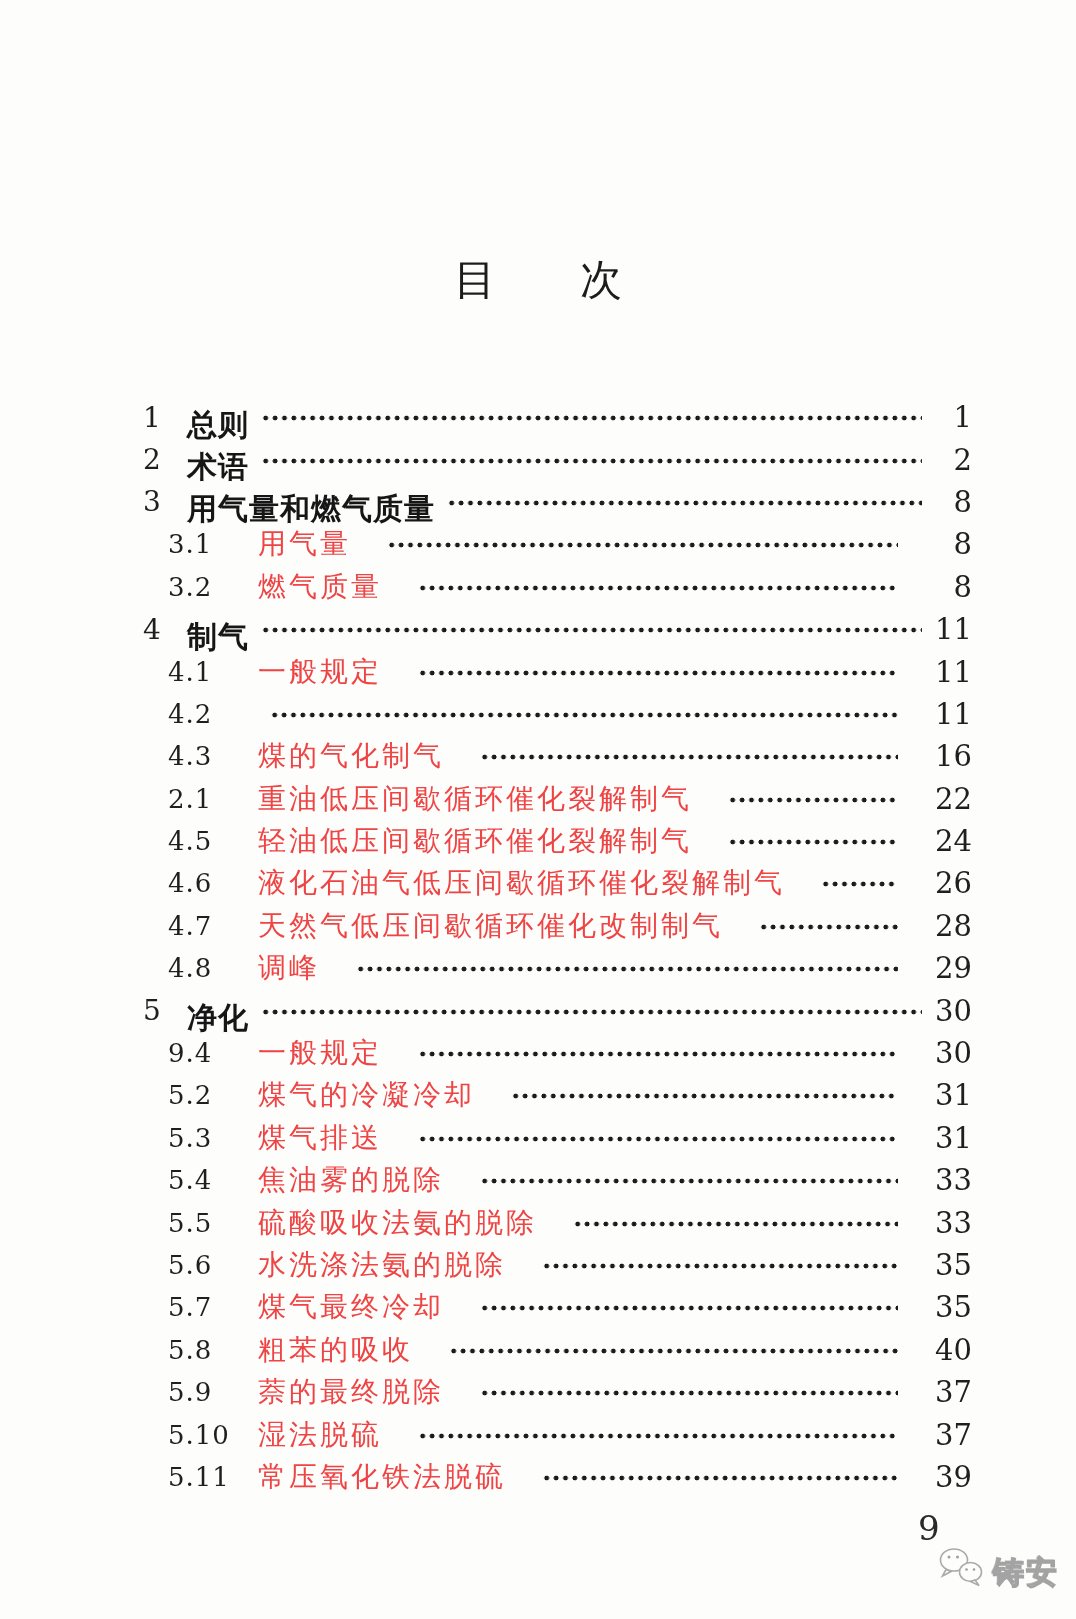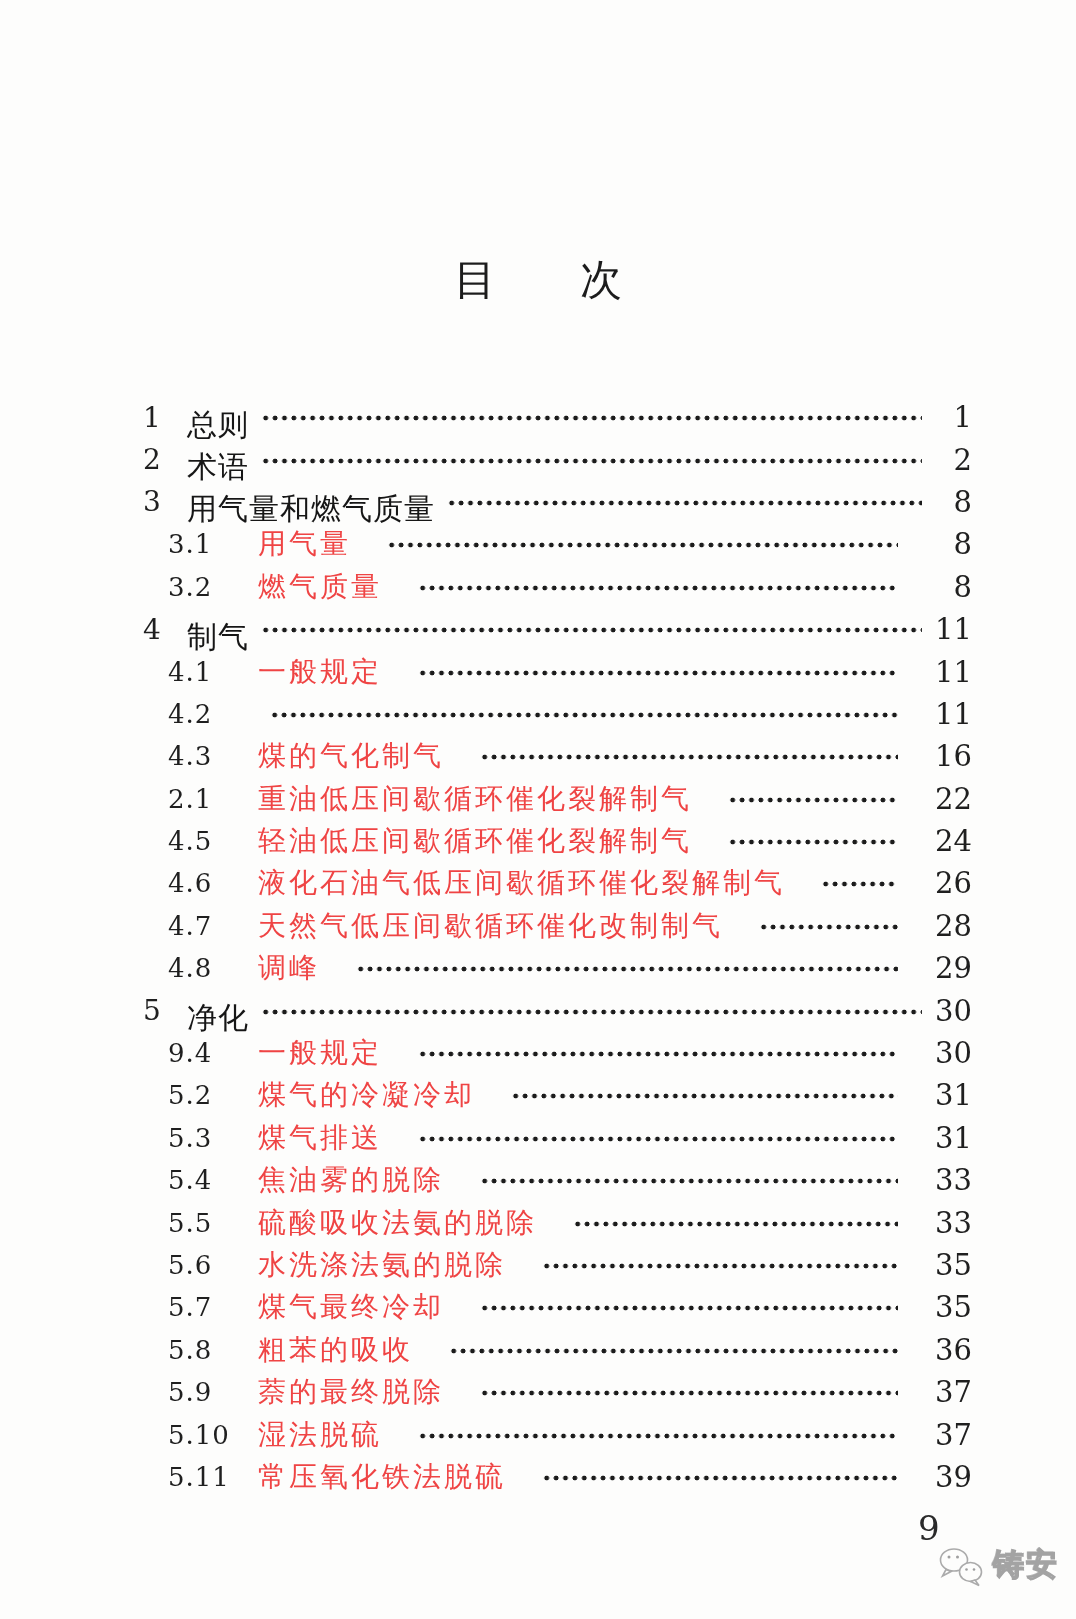--- a/index.html
+++ b/index.html
@@ -49,21 +49,21 @@
   .lvl1 .num { width: 44px; font-size: 28px; }
   .lvl2 .num { width: 66px; font-size: 26px; }
   .ttl {
     flex: none;
     font-size: 28px;
     letter-spacing: 3px;
     color: #ef4444;
   }
   .lvl1 .ttl {
     font-size: 30px;
-    font-weight: 400;
+    font-weight: 700;
     letter-spacing: 1px;
     color: #161616;
     margin-top: 16px;
   }
   .leader {
     flex: 1;
     height: 8px;
     margin: 2px 10px 0 12px;
     background-image: radial-gradient(circle, #1b1b1b 2.1px, rgba(0,0,0,0) 2.7px);
     background-size: 9.4px 8px;
@@ -81,21 +81,21 @@
   .folio {
     position: absolute;
     top: 1508px; left: 918px;
     font-size: 34px;
     color: #2a2a2a;
   }
   
   .watermark {
     position: absolute;
     top: 1544px; left: 934px;
-    display: flex; align-items: flex-start;
+    display: flex; align-items: flex-end;
     gap: 5px;
   }
   .wm-label {
     font-size: 31px;
     font-weight: 700;
     letter-spacing: 2px;
     color: #efefef;
     -webkit-text-stroke: 1.3px #a3a3a3;
     text-shadow: 1px 1px 0 #ffffff, -1px -1px 0 #bdbdbd;
   }
@@ -239,21 +239,21 @@
       <div class="row lvl2">
         <span class="num">5.7</span>
         <span class="ttl">煤气最终冷却</span>
         <span class="leader"></span>
         <span class="pg">35</span>
       </div>
       <div class="row lvl2">
         <span class="num">5.8</span>
         <span class="ttl">粗苯的吸收</span>
         <span class="leader"></span>
-        <span class="pg">36</span>
+        <span class="pg">40</span>
       </div>
       <div class="row lvl2">
         <span class="num">5.9</span>
         <span class="ttl">萘的最终脱除</span>
         <span class="leader"></span>
         <span class="pg">37</span>
       </div>
       <div class="row lvl2">
         <span class="num">5.10</span>
         <span class="ttl">湿法脱硫</span>

